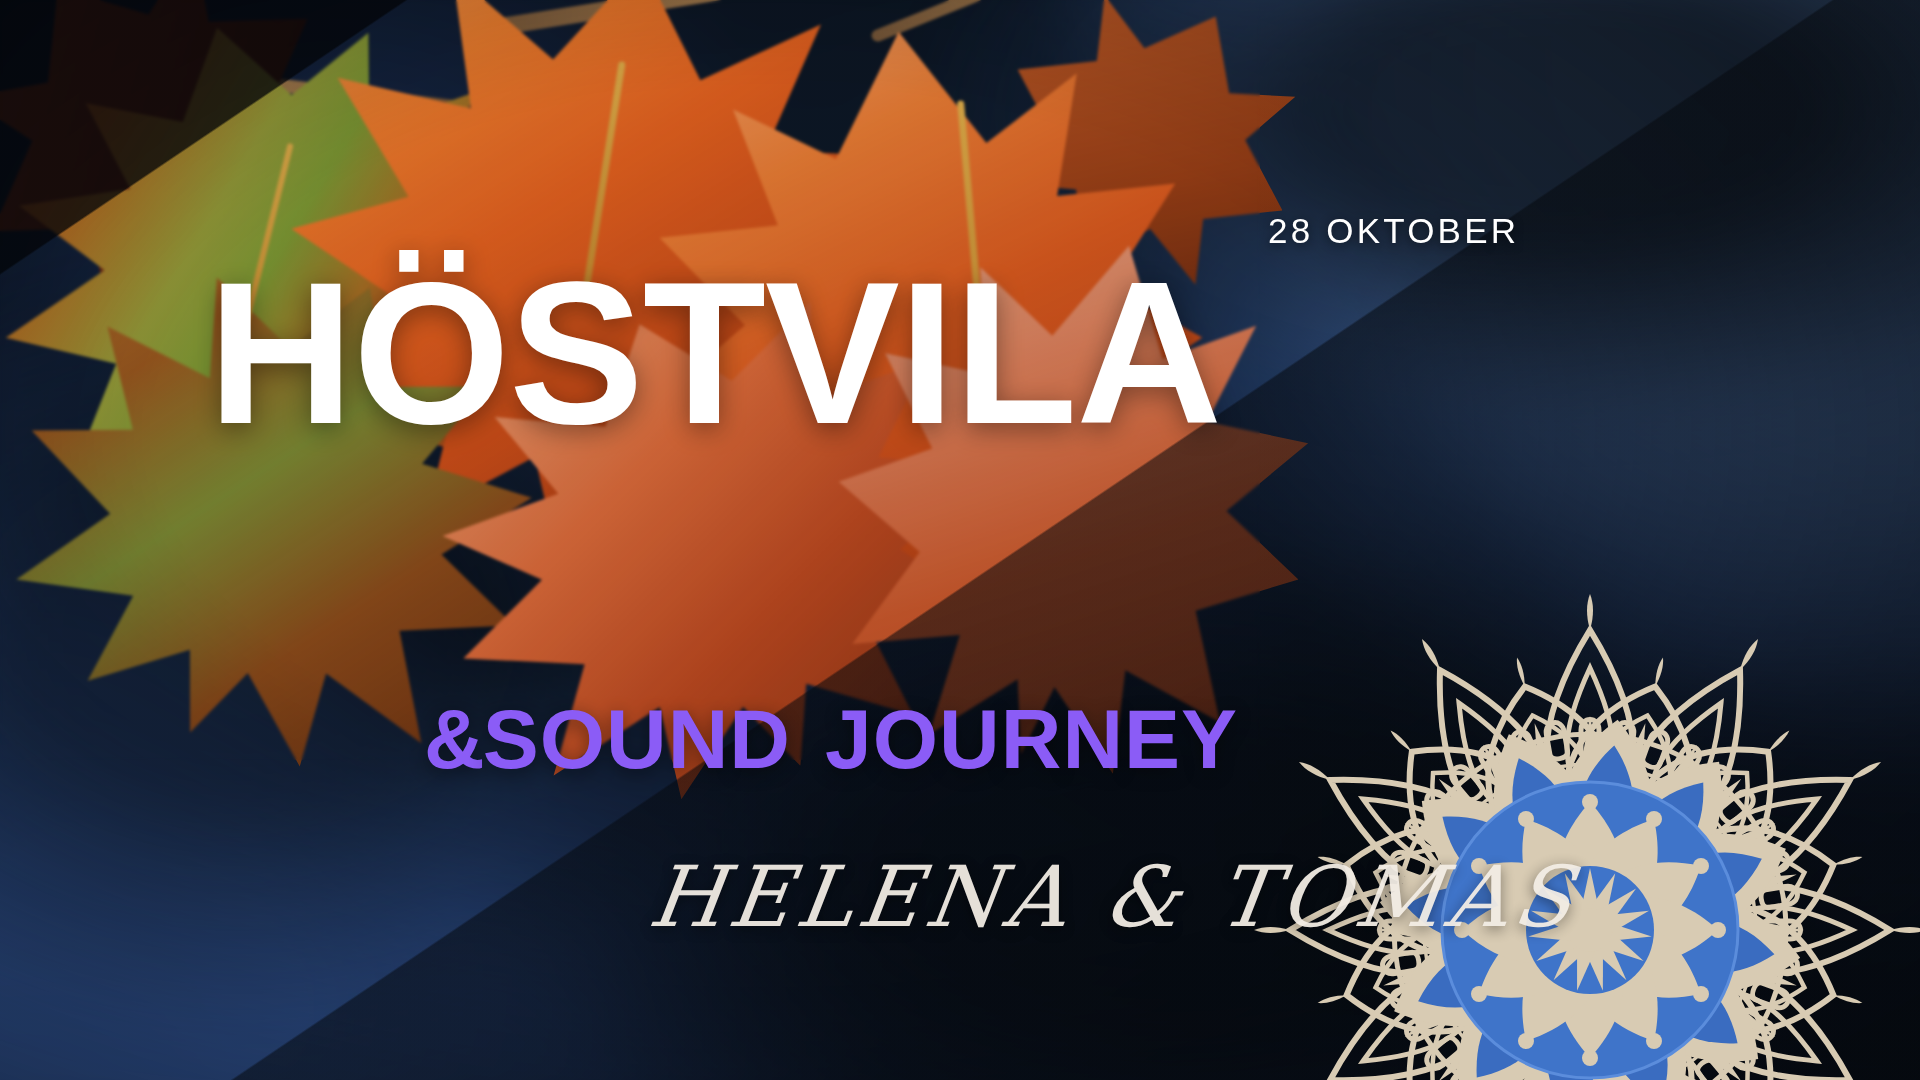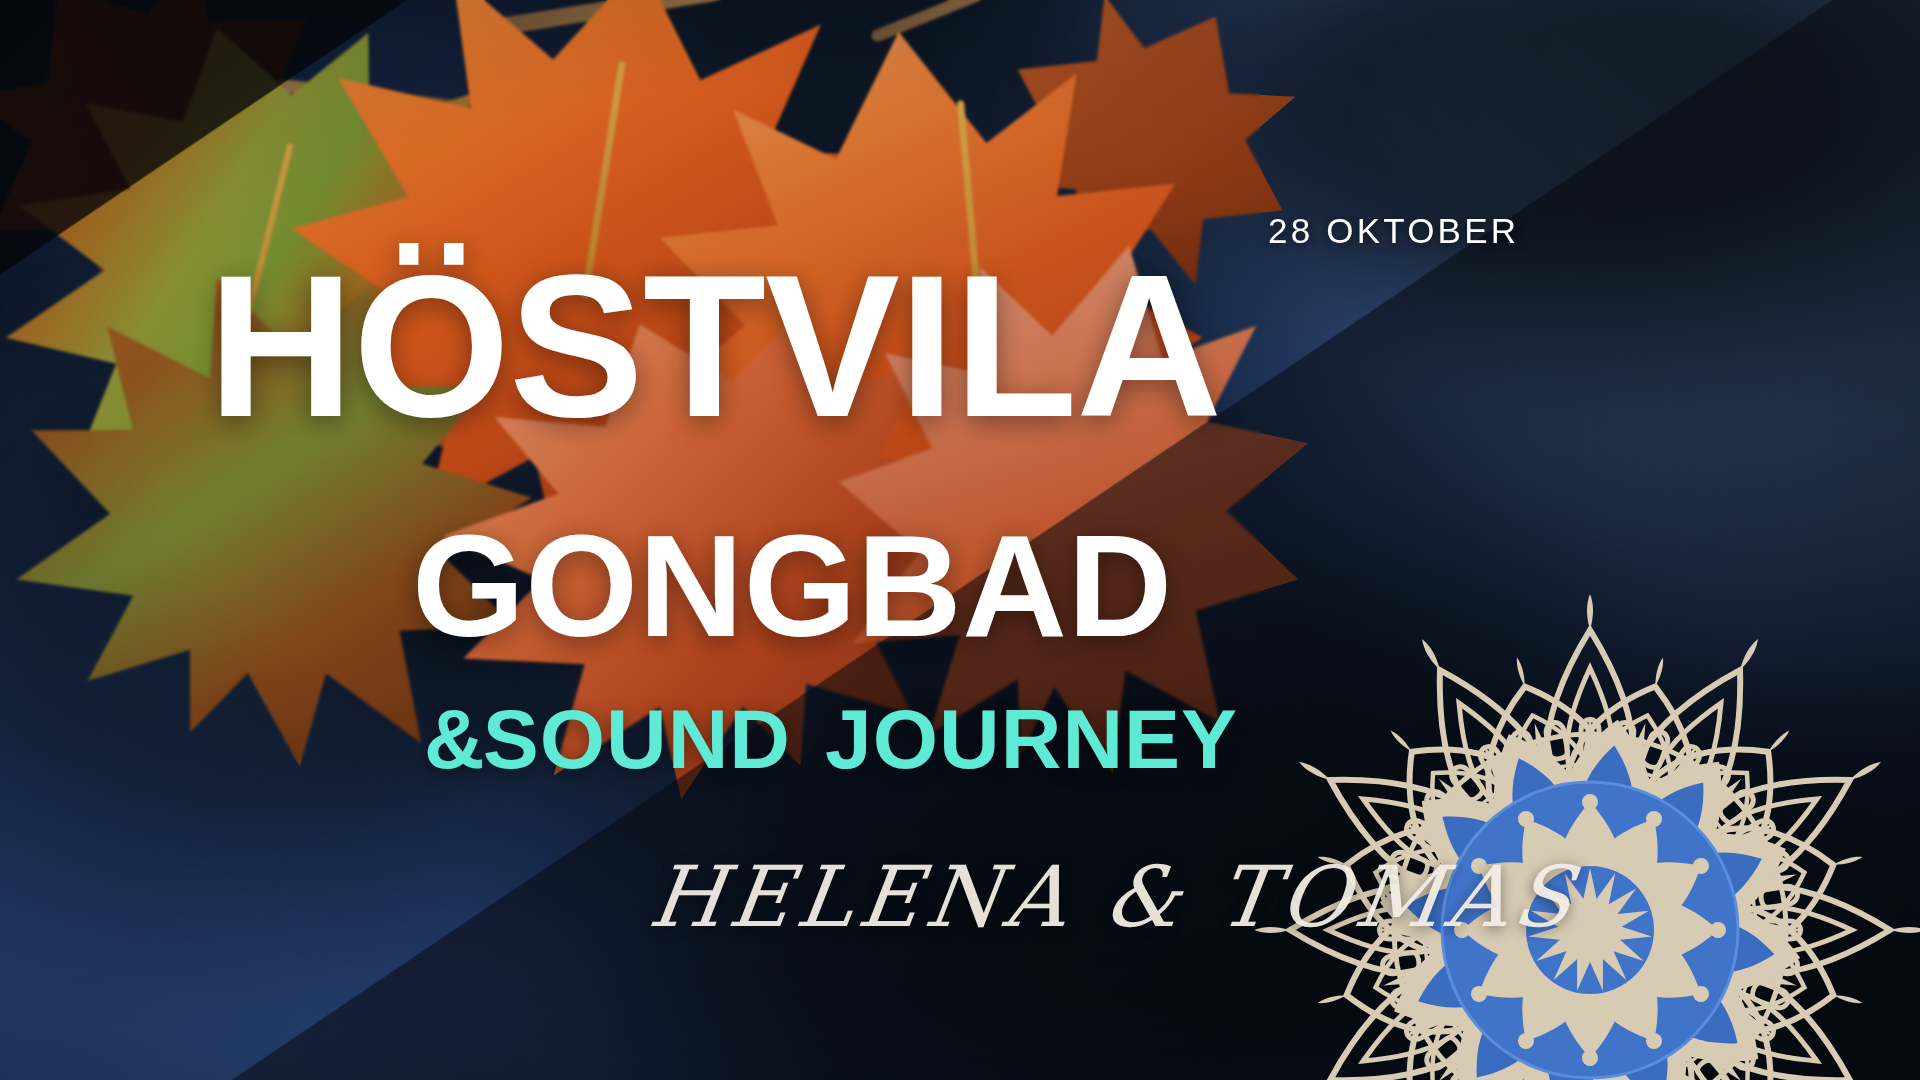--- a/index.html
+++ b/index.html
@@ -117,34 +117,34 @@
   }
   .mandala svg{width:100%;height:100%;display:block;}
 
   
   .date{
     position:absolute;left:1268px;top:211px;
     color:#fff;font-size:35px;letter-spacing:3.2px;font-weight:400;
     text-shadow:0 2px 10px rgba(0,0,0,.55);
   }
   .t1{
-    position:absolute;left:208px;top:253px;
+    position:absolute;left:208px;top:260px;
     color:#fff;font-weight:700;font-size:202px;line-height:.93;
     letter-spacing:-1px;
     text-shadow:0 6px 26px rgba(0,0,0,.40);
   }
   .t2{
     position:absolute;left:412px;top:518px;
     color:#fff;font-weight:700;font-size:145px;line-height:.95;
     letter-spacing:.5px;
     text-shadow:0 6px 24px rgba(0,0,0,.40);
   }
   .t3{
     position:absolute;left:424px;top:697px;
-    color:#5eead4;font-weight:700;font-size:84px;line-height:1;
+    color:#8b5cf6;font-weight:700;font-size:84px;line-height:1;
     letter-spacing:1px;
     text-shadow:0 4px 18px rgba(0,0,0,.45);
   }
   .t3 .amp{letter-spacing:-2px;}
   .t3 .sp{display:inline-block;width:34px;}
   .sig{
     position:absolute;left:658px;top:848px;
     color:#f2ece4;font-family:"DejaVu Serif",serif;
     font-style:italic;font-weight:400;
     font-size:84px;letter-spacing:6px;
@@ -481,21 +481,20 @@
           <circle r="22" fill="#d8cbb3"></circle>
         </g>
       </g>
     </svg>
   </div>
 
   <div class="date">28 OKTOBER</div>
 
   <div class="t1">HÖSTVILA</div>
 
-  <div class="t2">GONGBAD</div>
 
   <div class="t3">
     <span class="amp">&amp;</span><span>SOUND</span><span class="sp"></span><span>JOURNEY</span>
   </div>
 
   <div class="sig">HELENA &amp; TOMAS</div>
 
 </div>
 
 </body></html>

